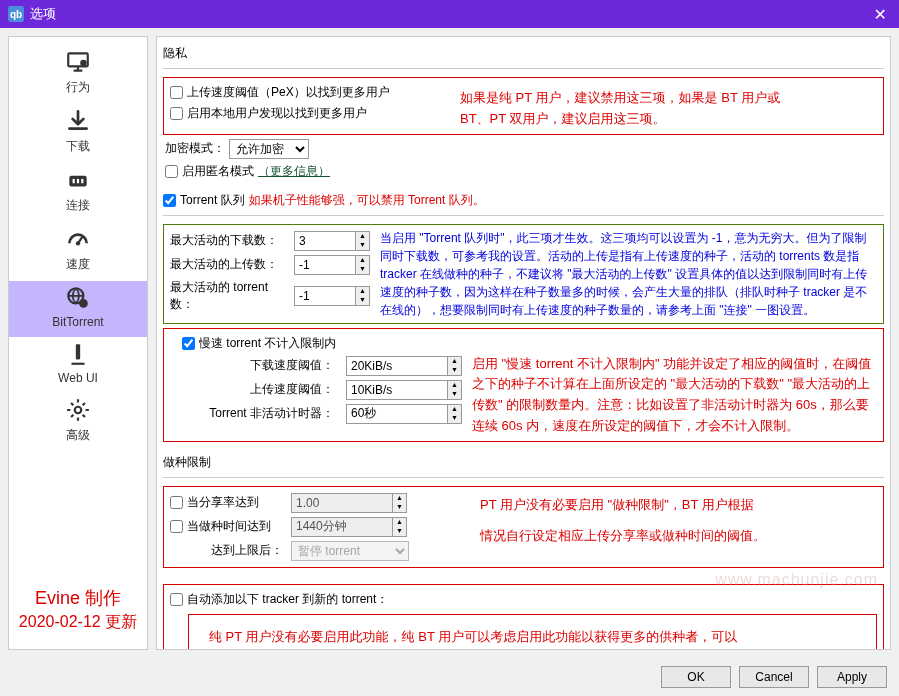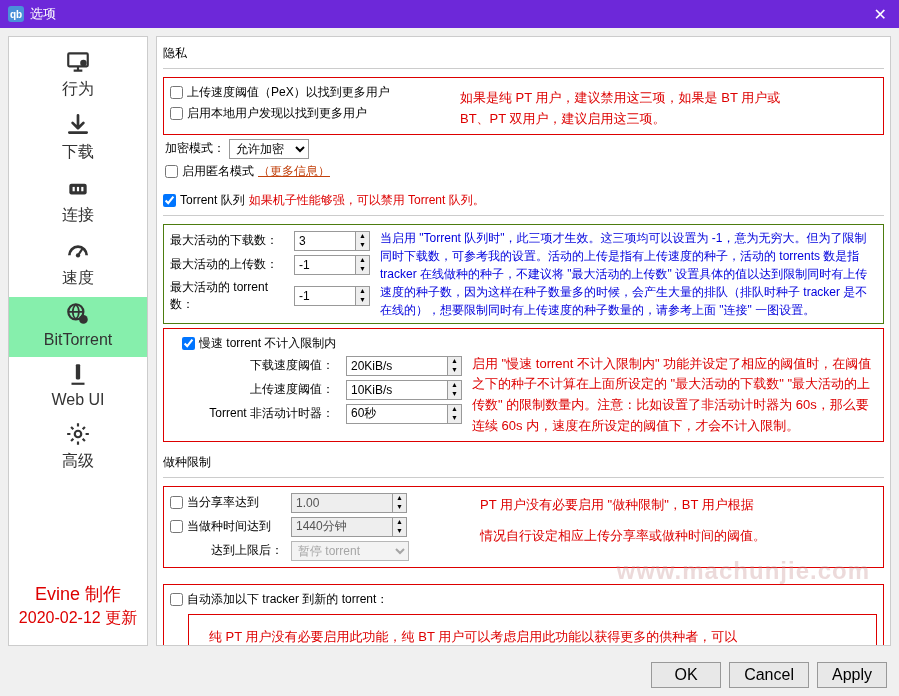--- a/index.html
+++ b/index.html
@@ -5,52 +5,52 @@
 * { box-sizing: border-box; margin: 0; padding: 0; }
 body { font-family: "Microsoft YaHei", SimSun, sans-serif; font-size: 12px; background: #f0f0f0; width: 899px; height: 696px; overflow: hidden; }
 .titlebar { background: #6d28d9; color: #fff; height: 28px; display: flex; align-items: center; padding: 0 8px; }
 .titlebar .qb-icon { width: 16px; height: 16px; background: #4a90d9; border-radius: 3px; margin-right: 6px; display: flex; align-items: center; justify-content: center; color: #fff; font-size: 10px; font-weight: bold; }
 .titlebar .title { flex: 1; font-size: 13px; }
 .titlebar .close { font-size: 16px; cursor: pointer; padding: 0 4px; }
 .window-body { background: #f0f0f0; height: 668px; display: flex; flex-direction: column; }
 .main-area { display: flex; flex: 1; padding: 8px; gap: 8px; overflow: hidden; }
 .sidebar { width: 140px; background: #fff; border: 1px solid #ccc; padding: 8px 0; display: flex; flex-direction: column; align-items: center; }
 .sidebar-item { width: 100%; text-align: center; padding: 4px 0 8px 0; cursor: pointer; }
-.sidebar-item.active { background: #86efac; }
+.sidebar-item.active { background: #c4b5fd; }
 .sidebar-item .s-icon { font-size: 24px; color: #333; display: block; margin-bottom: 2px; height: 28px; }
-.sidebar-item .s-label { font-size: 16px; color: #333; }
+.sidebar-item .s-label { font-size: 12px; color: #333; }
 .author-box { margin-top: auto; text-align: center; padding: 8px; }
 .author-box .a1 { color: #d00; font-size: 18px; font-weight: normal; }
 .author-box .a2 { color: #d00; font-size: 16px; margin-top: 2px; }
 .content { flex: 1; background: #fff; border: 1px solid #ccc; padding: 6px; overflow-y: auto; position: relative; }
 .group { margin-bottom: 8px; }
 .group-title { font-size: 12px; font-weight: normal; padding: 2px 0; }
 .redbox { border: 1px solid #d00; padding: 4px 6px; margin: 2px 0; position: relative; }
 .bluebox { border: 1px solid #4d7c0f; padding: 4px 6px; margin: 2px 0; position: relative; }
 .row { display: flex; align-items: center; padding: 2px 0; gap: 4px; }
 .cb { width: 13px; height: 13px; }
 .red-text { color: #d00; }
-.link { color: #c2410c; text-decoration: underline; cursor: pointer; text-align: center; }
+.link { color: #14532d; text-decoration: underline; cursor: pointer; text-align: center; }
 .label-col { width: 150px; text-align: left; }
 .label-col-r { width: 155px; text-align: right; padding-right: 8px; }
 select, input[type="text"] { font-size: 12px; padding: 1px 2px; border: 1px solid #999; background: #fff; }
 .spin { display: inline-flex; align-items: stretch; border: 1px solid #999; height: 20px; }
 .spin input { border: none; width: 60px; text-align: left; padding: 0 4px; outline: none; }
 .spin .arrows { display: flex; flex-direction: column; width: 14px; border-left: 1px solid #999; }
 .spin .arrows div { flex: 1; font-size: 7px; text-align: center; line-height: 8px; background: #eee; cursor: pointer; }
 .spin.wide input { width: 100px; }
 .note-right { color: #d00; font-size: 13px; line-height: 1.6; }
 .note-blue { color: #00d; font-size: 12px; line-height: 1.5; }
 .flex-split { display: flex; gap: 10px; }
 .flex-split .left { flex-shrink: 0; }
 .flex-split .right { flex: 1; }
 .indent { padding-left: 18px; }
 .footer { display: flex; justify-content: flex-end; gap: 8px; padding: 8px 12px; }
-.btn { min-width: 70px; padding: 3px 14px; border: 1px solid #999; background: #e8e8e8; cursor: pointer; font-size: 16px; }
-.watermark { position: absolute; right: 20px; bottom: 60px; color: rgba(200,150,150,0.35); font-size: 24px; font-weight: bold; letter-spacing: 1px; pointer-events: none; }
+.btn { min-width: 70px; padding: 3px 14px; border: 1px solid #999; background: #e8e8e8; cursor: pointer; font-size: 12px; }
+.watermark { position: absolute; right: 12px; bottom: 60px; color: rgba(200,150,150,0.35); font-size: 16px; font-weight: normal; letter-spacing: 1px; pointer-events: none; }
 hr.sep { border: none; border-top: 1px solid #ccc; margin: 4px 0 8px 0; }
 .s-svg { width: 26px; height: 26px; display: block; margin: 0 auto; }
 </style>
 </head>
 <body>
 
 <div class="titlebar">
   <div class="qb-icon">qb</div>
   <div class="title">选项</div>
   <div class="close">✕</div>

